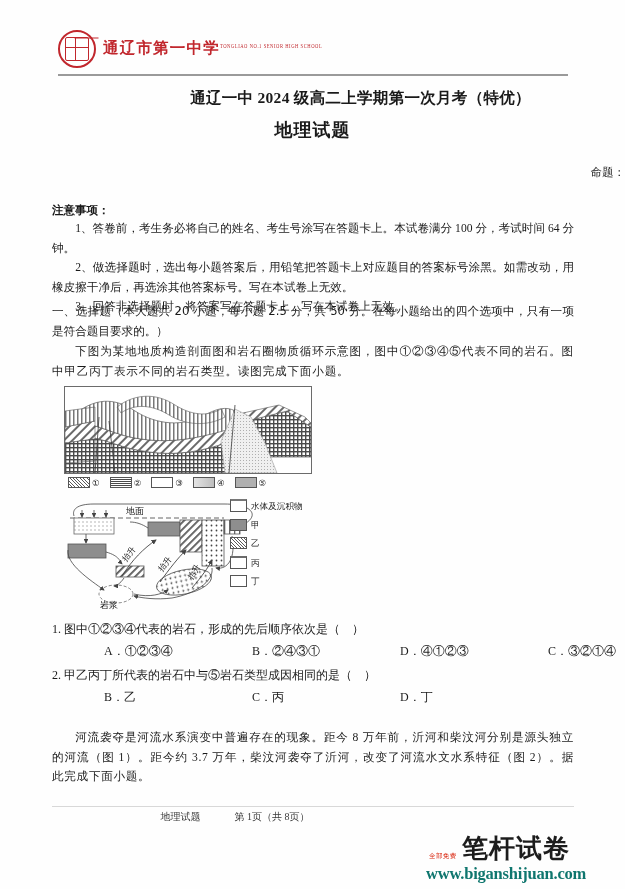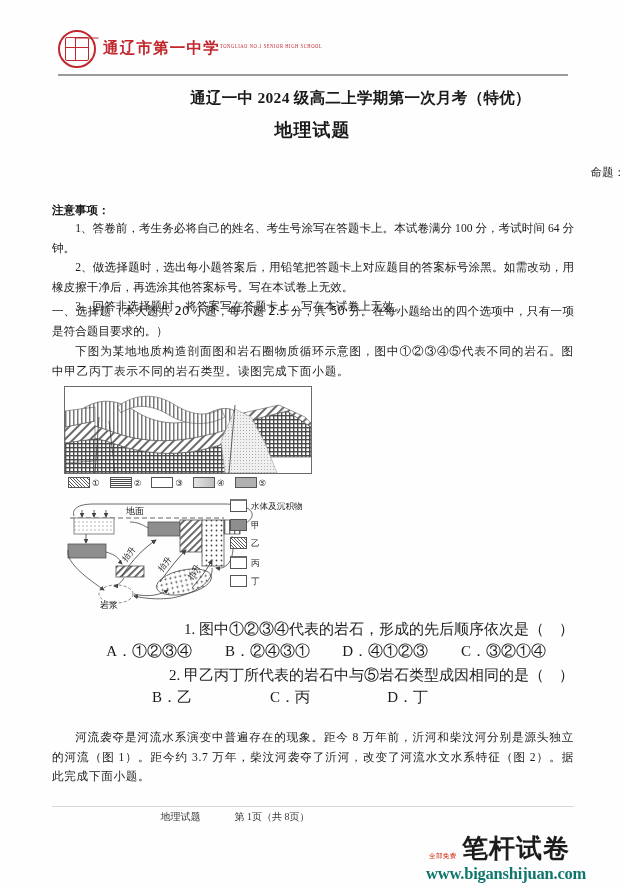--- a/index.html
+++ b/index.html
@@ -150,33 +150,32 @@
     font-weight: normal;
     text-align: justify;
   }
   .intro-1 { top: 342px; font-family: "Liberation Serif", serif; letter-spacing: 0.8px; }
   .para-river { top: 728px; letter-spacing: 0.7px; }
 
   .q-line {
     position: absolute;
     left: 52px;
     width: 522px;
-    font-size: 15px;
+    font-size: 12px;
     line-height: 19px;
-    text-align: right;
   }
   .q1-stem { top: 620px; }
   .q1-opts { top: 642px; }
   .q2-stem { top: 666px; }
   .q2-opts { top: 688px; }
   .opts {
     display: flex;
     padding-left: 22px;
   }
-  .opt { width: 118px; flex: none; }
+  .opt { width: 118px; flex: none; margin-left: 30px; }
 
   
   .figure {
     position: absolute;
     left: 64px;
     top: 386px;
     width: 248px;
   }
   .xsec {
     width: 246px;

